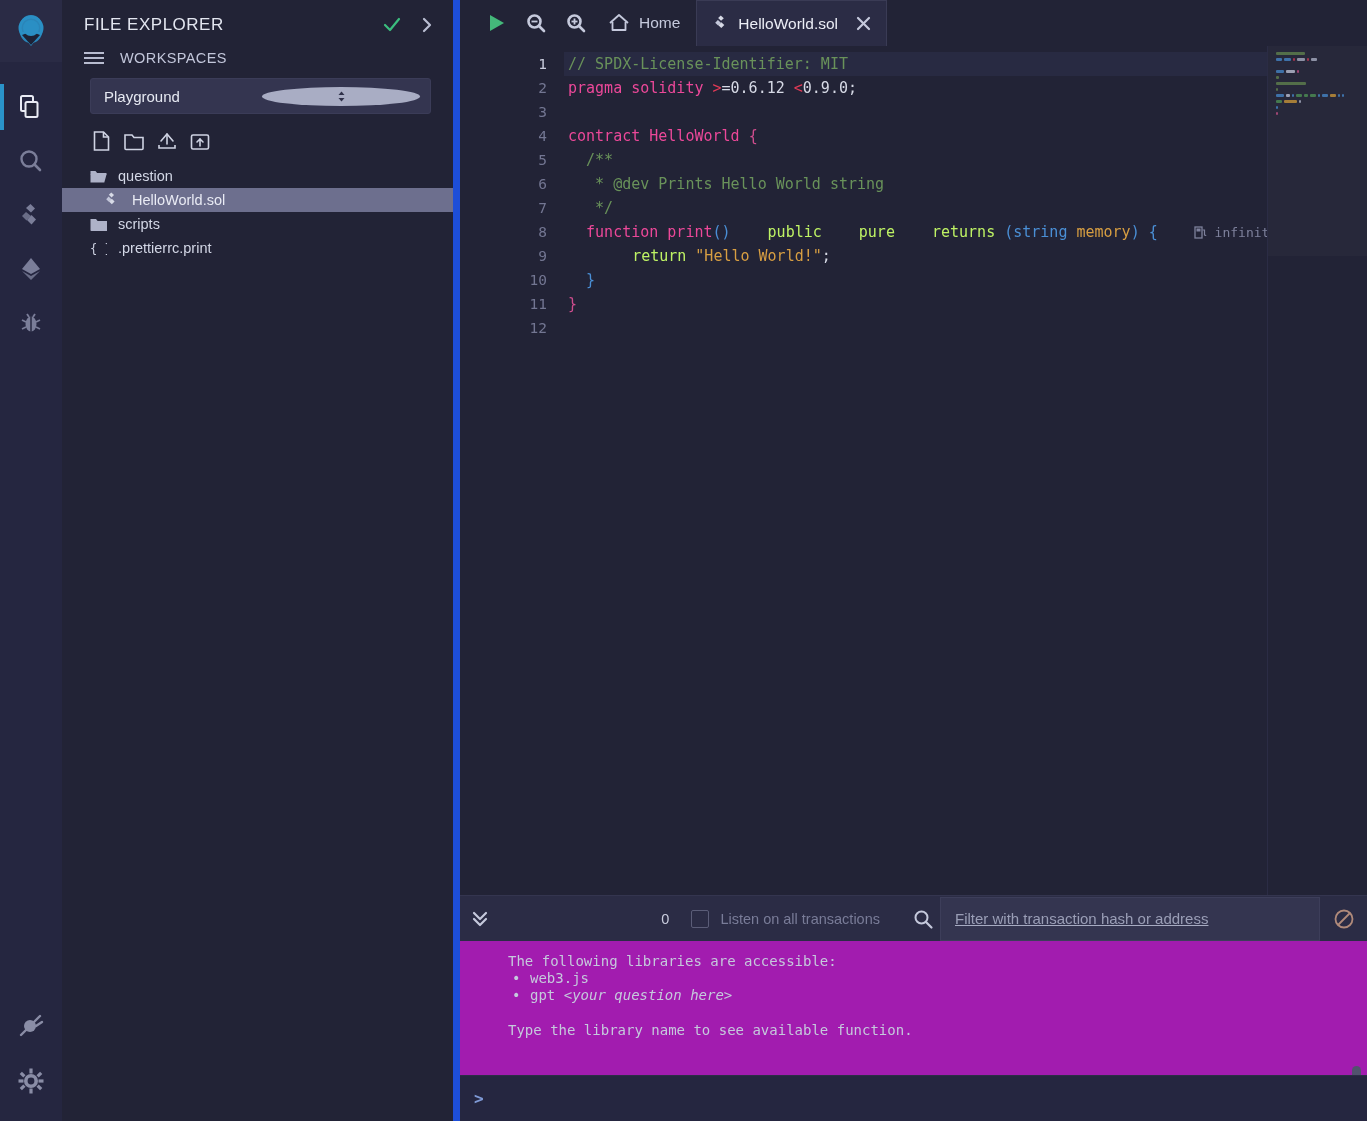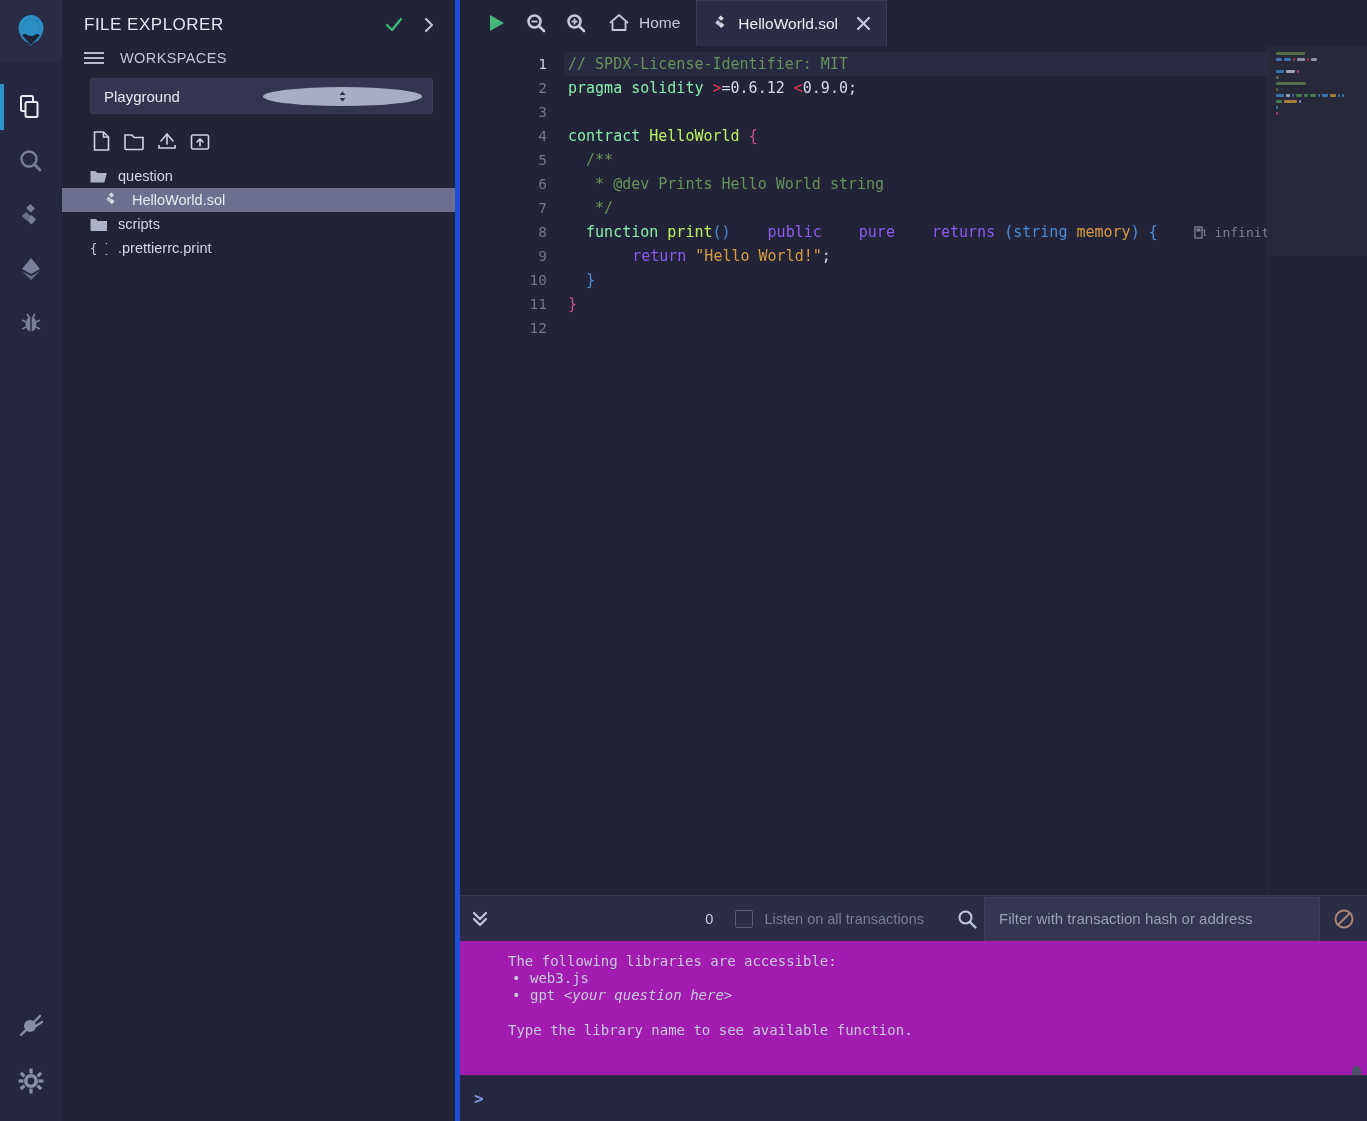--- a/index.html
+++ b/index.html
@@ -29,21 +29,21 @@
   .rail-btn.active::before {
     content: ""; position: absolute; left: 0; top: 4px; bottom: 4px; width: 4px;
     background: #2a93c9;
   }
   .rail-bottom { margin-top: auto; display: flex; flex-direction: column; align-items: center; padding-bottom: 12px; }
   .rail-bottom .rail-btn { height: 56px; }
 
   
   .panel {
     width: 398px; flex: 0 0 398px; background: #222336;
-    border-right: 5px solid #1d4ed8;
+    border-right: 7px solid #1d4ed8;
     display: flex; flex-direction: column;
   }
   .panel-header {
     display: flex; align-items: center; padding: 14px 16px 10px 22px;
   }
   .panel-title {
     font-size: 17px; letter-spacing: .5px; color: #e3e6f0; font-weight: 400;
     flex: 1;
   }
   .panel-header .hicon { margin-left: 14px; cursor: pointer; display: flex; }
@@ -117,26 +117,26 @@
     position: absolute; right: 0; top: 0; width: 100px; height: 100%;
     background: #222336; border-left: 1px solid #2b2c45;
     padding: 6px 6px 0 8px;
   }
   .mm-line { height: 4px; margin-bottom: 2px; display: flex; gap: 2px; }
   .mm-line i { display: block; height: 3px; border-radius: 1px; }
   .mm-slider { position: absolute; left: 0; top: 0; width: 100%; height: 210px; background: rgba(255,255,255,0.025); }
 
   
   .c-com { color: #69925a; }
-  .c-key { color: #86efac; }
+  .c-key { color: #ec4899; }
   .c-num { color: #d7dae6; margin-top: 31px; }
   .c-op  { color: #e03a56; }
   .c-type{ color: #4a8fd6; }
-  .c-fn  { color: #bef264; text-align: right; }
-  .c-mod { color: #8b5cf6; padding-left: 28px; }
+  .c-fn  { color: #ec4899; text-align: right; }
+  .c-mod { color: #bef264; padding-left: 28px; }
   .c-var { color: #d79e42; }
   .c-str { color: #d79e42; }
   .c-brc { color: #4a8fd6; }
   .c-brc2{ color: #cf4d8e; }
   .c-pln { color: #d7dae6; }
   .gas { color: #7e819c; font-size: 13px; font-family: "DejaVu Sans Mono", monospace; margin-left: 36px; }
 
   
   .terminal { flex: 0 0 226px; display: flex; flex-direction: column; background: #252640; position: relative; }
   .term-bar {
@@ -146,23 +146,24 @@
   .term-bar .chev { width: 40px; display: flex; align-items: center; justify-content: center; cursor: pointer; }
   .term-spacer { flex: 1; }
   .tx-count { font-size: 14.5px; color: #c9ccdd; margin-right: 22px; }
   .lst-box {
     width: 18px; height: 18px; border: 1px solid #5b5d78; border-radius: 2px;
     background: transparent; margin-right: 11px; cursor: pointer; flex: 0 0 18px;
   }
   .lst-label { font-size: 14.5px; color: #797c98; margin-right: 26px; }
   .term-search { width: 34px; display: flex; align-items: center; justify-content: center; cursor: pointer; }
   .filter-input {
-    width: 336px; height: 44px; background: #343550; border: 1px solid #3d3e5a;
+    width: 380px; height: 44px; background: #343550; border: 1px solid #3d3e5a;
     color: #a7abc2; font-size: 15px; padding: 0 14px; outline: none;
     font-family: "Liberation Sans", sans-serif;
+    text-decoration: underline;
   }
   .filter-input::placeholder { color: #9a9eb6; }
   .term-clear { width: 47px; display: flex; align-items: center; justify-content: center; cursor: pointer; }
 
   .term-body {
     flex: 1; background: #a21caf; padding: 12px 0 0 0; position: relative;
     font-family: "DejaVu Sans Mono", monospace; font-size: 14px; color: #c5c9dc;
     overflow: hidden;
   }
   .term-body .tline { padding-left: 48px; line-height: 17px; }

